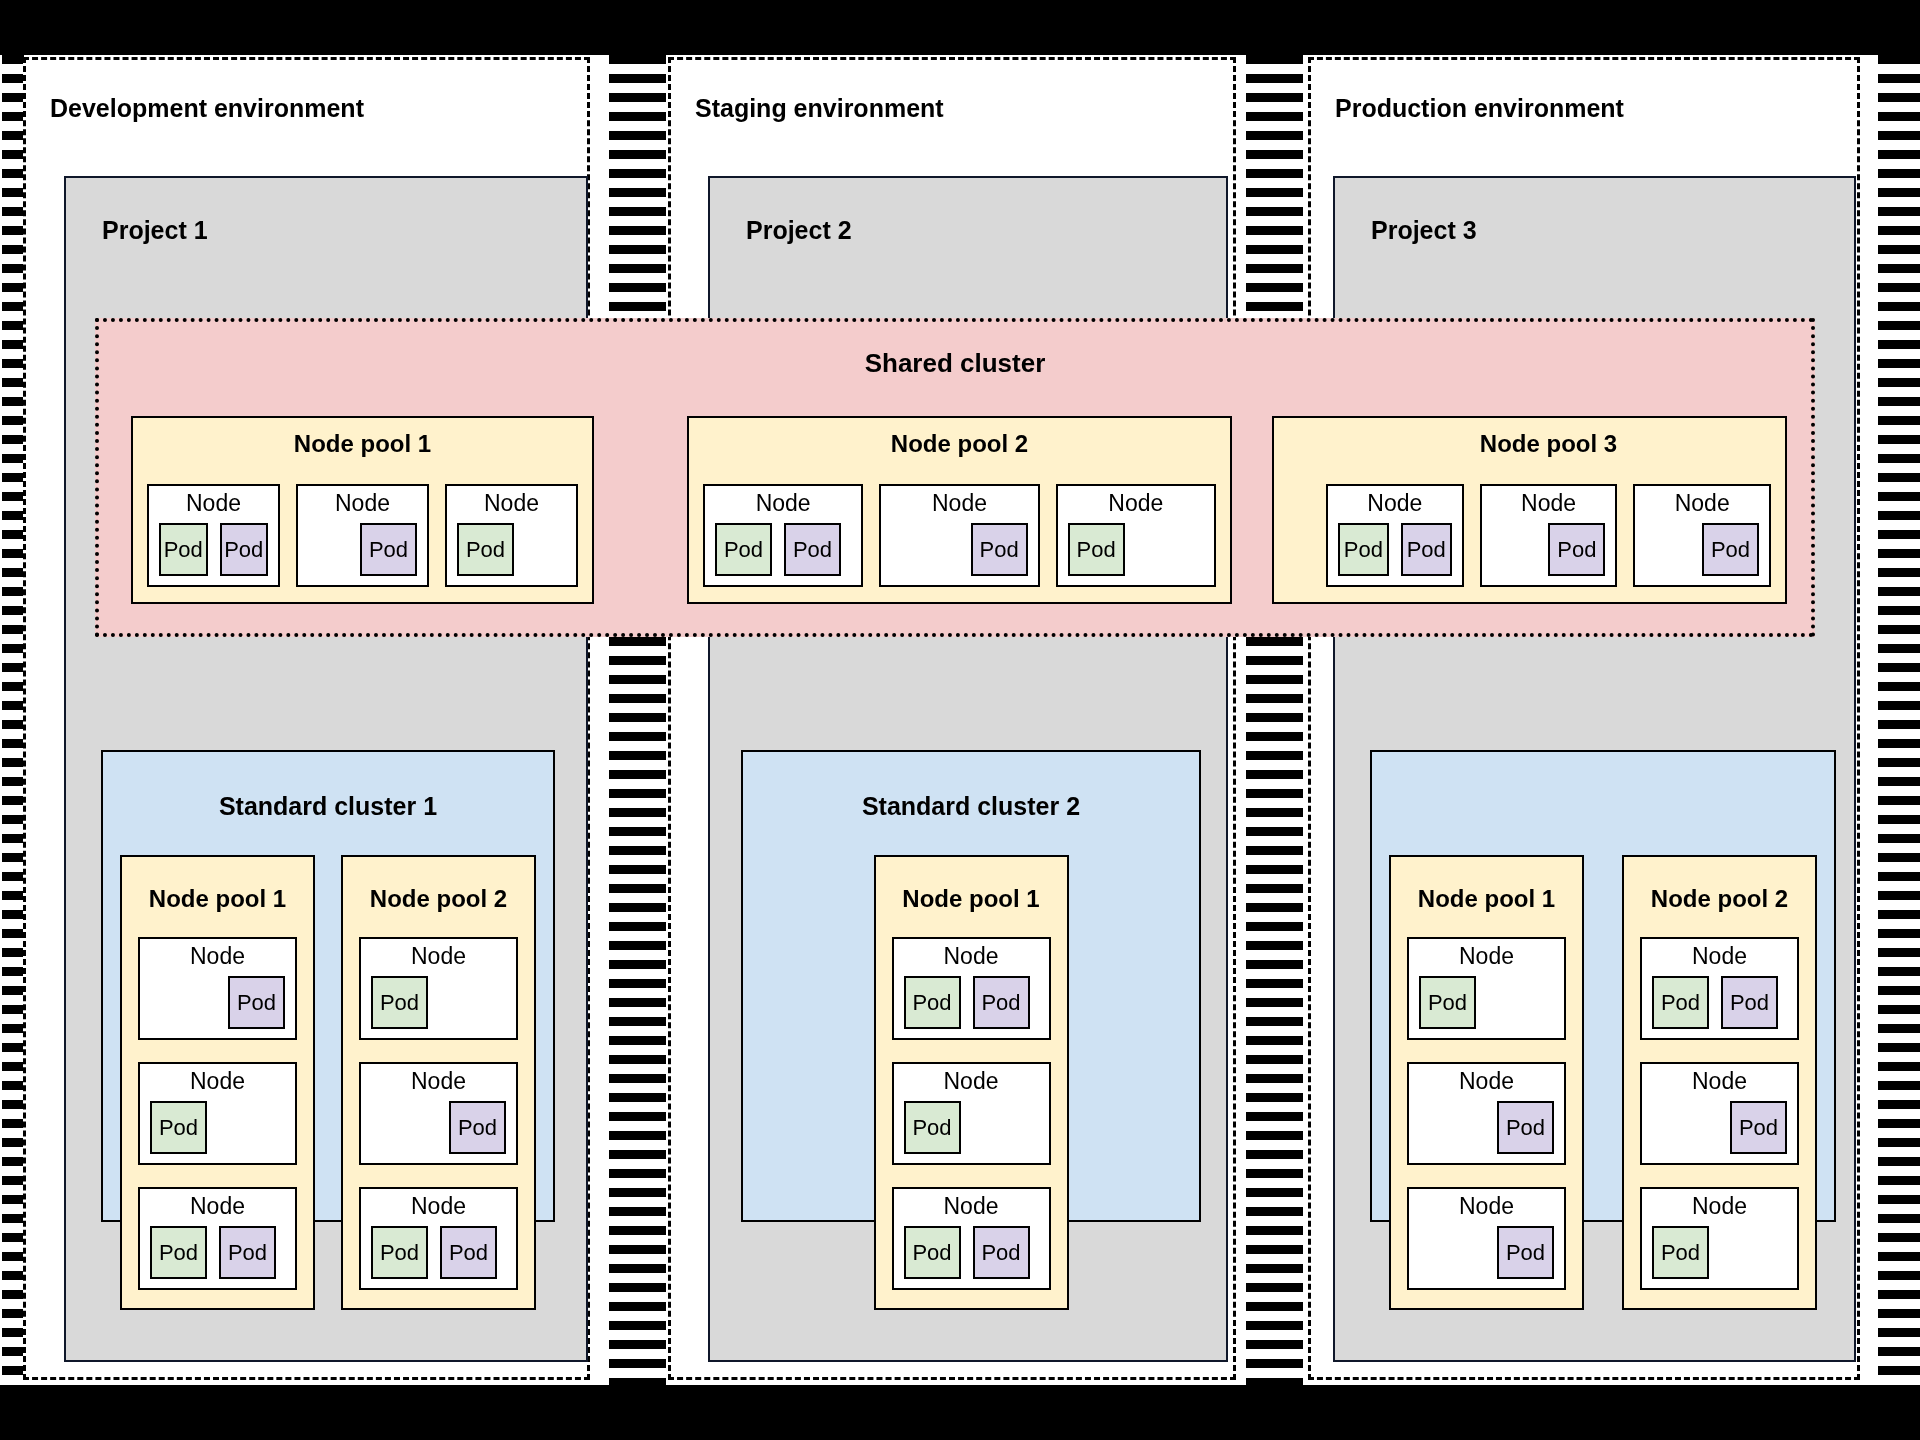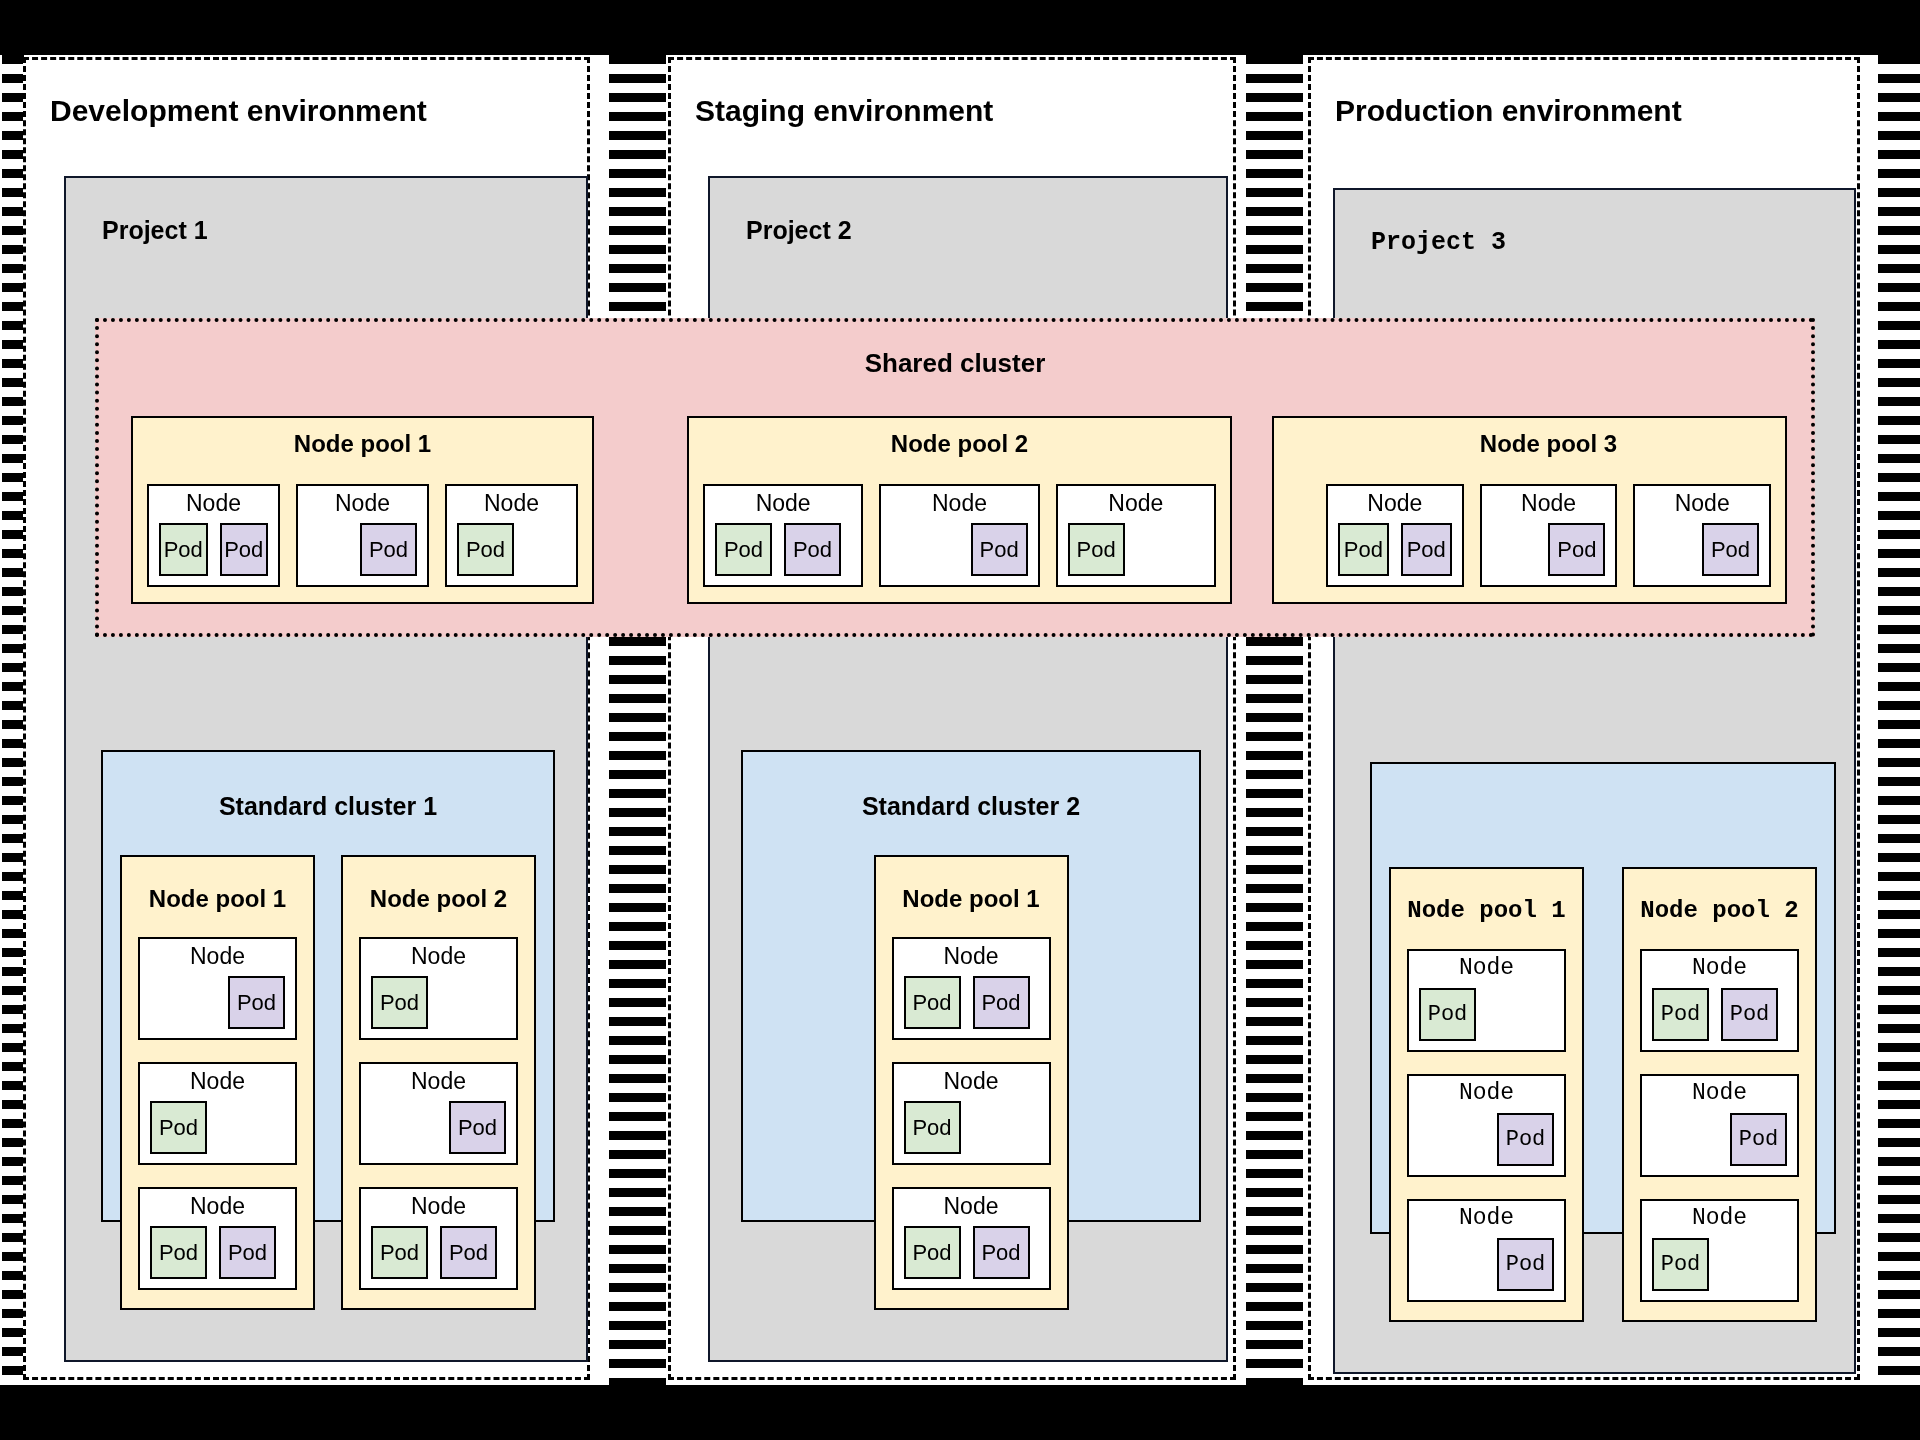--- a/index.html
+++ b/index.html
@@ -13,21 +13,21 @@
   .hatch{
     position:absolute;
     background-image:repeating-linear-gradient(180deg,#000 0 9px,rgba(0,0,0,0) 9px 19px);
     background-clip:padding-box;
     border-left:2px solid transparent;border-right:4px solid transparent;
   }
   .env{
     position:absolute;top:57px;height:1323px;background:#fff;
     border:3px dashed #000;box-sizing:border-box;
   }
-  .env-title{position:absolute;left:24px;top:34px;font-size:30px;font-weight:700;white-space:nowrap;}
+  .env-title{position:absolute;left:24px;top:34px;font-size:25px;font-weight:700;white-space:nowrap;}
   .project{
     position:absolute;background:#d9d9d9;border:2px solid #0f172a;box-sizing:border-box;
   }
   .project-title{position:absolute;left:36px;top:38px;font-size:25px;font-weight:700;white-space:nowrap;}
   .std-cluster{
     position:absolute;top:572px;height:472px;background:#cfe2f3;border:2px solid #000;box-sizing:border-box;
   }
   .cluster-title{margin-top:40px;text-align:center;font-size:25px;font-weight:700;}
   .pools-row{
     position:absolute;left:0;right:0;top:103px;height:455px;
@@ -178,21 +178,21 @@
                 </div>
               </div>
           </div>
         </div>
       </div>
     </div>
   </div>
 
   <div class="env" style="left:1308px;width:552px;">
     <div class="env-title">Production environment</div>
-    <div class="project" style="left:22px;top:128px;width:523px;height:1186px;font-family:Liberation Mono, monospace;">
+    <div class="project" style="left:22px;top:116px;width:523px;height:1186px;">
       <div class="project-title">Project 3</div>
       <div class="std-cluster" style="left:35px;width:466px;">
         <div class="pools-row">
           <div class="pool std-pool">
             <div class="pool-title">Node pool 1</div>
             <div class="nodes-col">
                 <div class="node-box">
                   <div class="node-label">Node</div>
                   <div class="pod-row align-left">
                     <div class="pod" style="background: rgb(217, 234, 211);">Pod</div>

